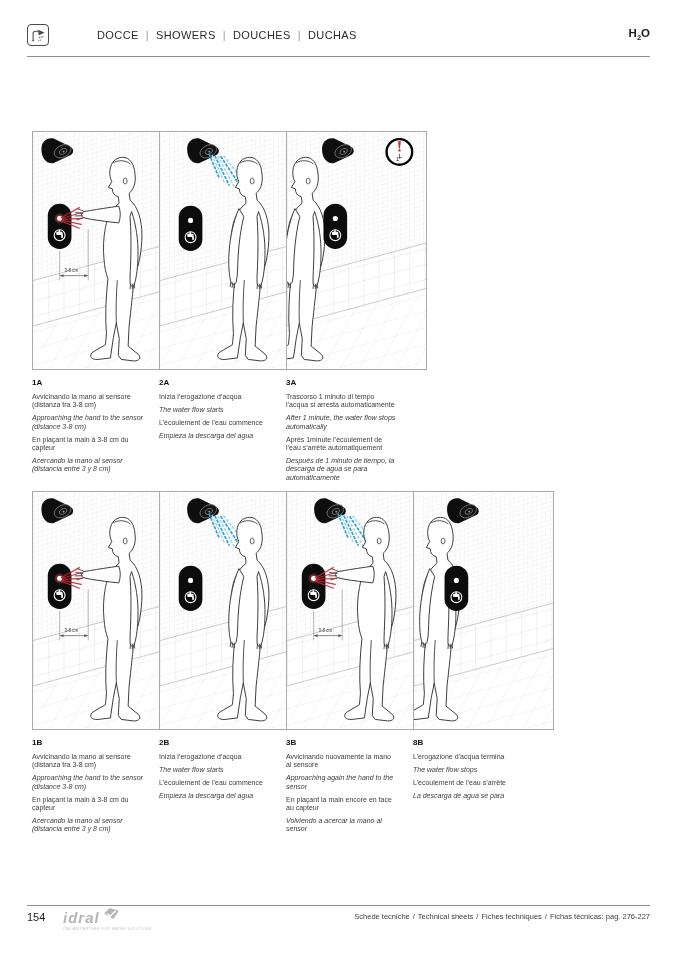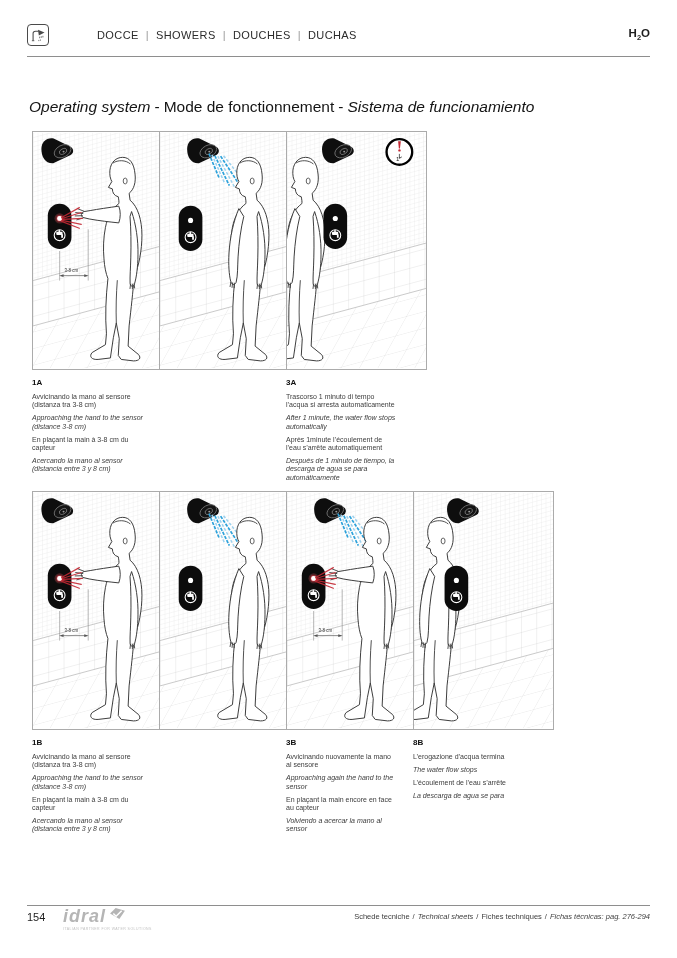--- a/index.html
+++ b/index.html
@@ -44,25 +44,25 @@
   .ln{fill:none;stroke:#3b3b3b;stroke-width:0.9;stroke-linecap:round;}
   .dimline{stroke:#8a8a8a;stroke-width:0.6;fill:none;}
   .dimtxt{font-size:4.6px;fill:#333;}
   .clocktxt{font-size:6.2px;fill:#222;}
 
   
   .f-rule{position:absolute;left:27px;right:27px;top:905px;border-top:1px solid #8e8e8e;}
   .pagenum{position:absolute;left:27px;top:911px;font-size:11px;color:#1e1e1e;}
   .logo{position:absolute;left:63px;top:906px;width:80px;}
   .logo-row{display:flex;align-items:flex-end;}
-  .logo-text{font-size:18px;font-weight:bold;font-style:italic;color:#b5b5b5;letter-spacing:1px;line-height:1;}
+  .logo-text{font-size:15px;font-weight:bold;font-style:italic;color:#b5b5b5;letter-spacing:1px;line-height:1;}
   .logo-mark{margin-left:3px;margin-bottom:1px;}
   .logo-tag{font-size:3.5px;color:#c2c2c2;letter-spacing:0.45px;text-transform:uppercase;margin-top:1.5px;white-space:nowrap;}
   .sheets{position:absolute;right:27px;top:912px;font-size:7.5px;color:#3d3d3d;white-space:nowrap;}
-  .sheets .it{font-style:italic;}
+  .sheets .it{}
   .sheets .sl{margin:0 3px;}
 </style>
 </head>
 <body>
 
 <svg width="0" height="0" style="position:absolute;overflow:hidden" aria-hidden="true">
   <defs>
     <clipPath id="pclip">
         <rect x="0" y="0" width="141" height="239"></rect>
       </clipPath>
@@ -171,21 +171,20 @@
         </svg>
       </span>
       <nav class="cats">
         <span class="cat">DOCCE</span><span class="sep">|</span><span class="cat">SHOWERS</span><span class="sep">|</span><span class="cat">DOUCHES</span><span class="sep">|</span><span class="cat">DUCHAS</span>
       </nav>
     </div>
     <div class="badge"><span>H</span><sub>2</sub><span>O</span></div>
   </header>
   <div class="rule"></div>
 
-  <p class="subtitle"><span class="it">Operating system</span><span class="dash">-</span><span>Mode de fonctionnement</span><span class="dash">-</span><span class="it">Sistema de funcionamiento</span></p>
 
   <div class="row row1">
 
     <figure class="cell" style="margin:0">
       <div class="illus">
         <svg viewBox="0 0 141 239">
           <g clip-path="url(#pclip)">
             <use href="#bgRoom"></use>
             <use href="#shower" transform="translate(7,4)"></use>
             <use href="#personReach"></use>
@@ -210,20 +209,27 @@
         <svg viewBox="0 0 141 239">
           <g clip-path="url(#pclip)">
             <use href="#bgRoom"></use>
             <use href="#shower" transform="translate(26,4)"></use>
             <use href="#spray" transform="translate(50,22)"></use>
             <use href="#personStand"></use>
             <use href="#sensor" transform="translate(19,74)"></use>
           </g>
         </svg>
       </div>
+      <figcaption class="cap">
+        <div class="cap-label">2A</div>
+        <p>Inizia l’erogazione d’acqua</p>
+        <p>The water flow starts</p>
+        <p>L’écoulement de l’eau commence</p>
+        <p>Empieza la descarga del agua</p>
+      </figcaption>
     </figure>
 
     <figure class="cell" style="margin:0">
       <div class="illus">
         <svg viewBox="0 0 141 239">
           <g clip-path="url(#pclip)">
             <use href="#bgRoom"></use>
             <use href="#shower" transform="translate(34,4)"></use>
             <use href="#personStand" transform="translate(-72,0)"></use>
             <use href="#sensor" transform="translate(37,72)"></use>
@@ -274,20 +280,27 @@
         <svg viewBox="0 0 141 239">
           <g clip-path="url(#pclip)">
             <use href="#bgRoom"></use>
             <use href="#shower" transform="translate(26,4)"></use>
             <use href="#spray" transform="translate(50,22)"></use>
             <use href="#personStand"></use>
             <use href="#sensor" transform="translate(19,74)"></use>
           </g>
         </svg>
       </div>
+      <figcaption class="cap">
+        <div class="cap-label">2B</div>
+        <p>Inizia l’erogazione d’acqua</p>
+        <p>The water flow starts</p>
+        <p>L’écoulement de l’eau commence</p>
+        <p>Empieza la descarga del agua</p>
+      </figcaption>
     </figure>
 
     <figure class="cell" style="margin:0">
       <div class="illus">
         <svg viewBox="0 0 141 239">
           <g clip-path="url(#pclip)">
             <use href="#bgRoom"></use>
             <use href="#shower" transform="translate(26,4)"></use>
             <use href="#spray" transform="translate(52,22)"></use>
             <use href="#personReach"></use>
@@ -336,16 +349,16 @@
       <span class="logo-mark">
         <svg width="17" height="13" viewBox="0 0 18 14">
           <path d="M1,7 L7,1 L17,4 L11,13 Z" fill="#b5b5b5"></path>
           <path d="M4.5,7 l3,3 6,-6" stroke="#fff" stroke-width="1.6" fill="none"></path>
         </svg>
       </span>
     </div>
     <div class="logo-tag">italian partner for water solutions</div>
   </div>
   <div class="sheets">
-    <span>Schede tecniche</span><span class="sl">/</span><span class="it">Technical sheets</span><span class="sl">/</span><span>Fiches techniques</span><span class="sl">/</span><span class="it">Fichas técnicas: pag. 276-294</span>
+    <span>Schede tecniche</span><span class="sl">/</span><span class="it">Technical sheets</span><span class="sl">/</span><span>Fiches techniques</span><span class="sl">/</span><span class="it">Fichas técnicas: pag. 276-227</span>
   </div>
 
 </div>
 
 </body></html>

